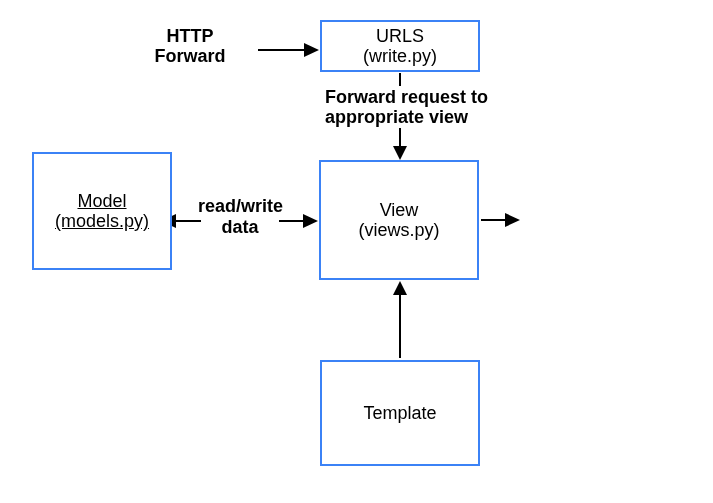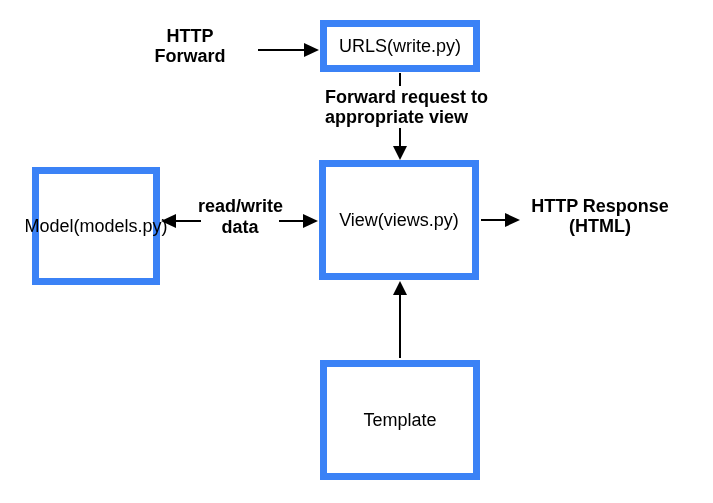--- a/index.html
+++ b/index.html
@@ -19,34 +19,34 @@
   .arrow-layer {
     position: absolute;
     left: 0;
     top: 0;
     width: 713px;
     height: 503px;
   }
   .node {
     position: absolute;
     box-sizing: border-box;
-    border: 7px solid #3b82f6;
+    border: 2px solid #3b82f6;
     background: #ffffff;
     display: flex;
-    flex-direction: row;
+    flex-direction: column;
     align-items: center;
     justify-content: center;
     text-align: center;
     font-size: 18px;
     line-height: 20px;
   }
   .node-urls     { left: 320px; top: 20px;  width: 160px; height: 52px;  }
   .node-view     { left: 319px; top: 160px; width: 160px; height: 120px; align-items: center; }
-  .node-model    { left: 32px;  top: 167px; width: 128px; height: 118px; }
-  .node-template { left: 320px; top: 360px; width: 160px; height: 120px; }
+  .node-model    { left: 32px;  top: 152px; width: 140px; height: 118px; text-decoration: underline; }
+  .node-template { left: 320px; top: 360px; width: 160px; height: 106px; }
   .label {
     position: absolute;
     font-size: 18px;
     line-height: 20px;
     white-space: nowrap;
     font-weight: bold;
   }
   .label-http-request {
     left: 140px; top: 26px; width: 100px;
     text-align: center;
@@ -134,18 +134,14 @@
   <div class="label label-forward">
     <div>Forward request to</div>
     <div>appropriate view</div>
   </div>
 
   <div class="label label-read-write">
     <div>read/write</div>
     <div>data</div>
   </div>
 
-  <div class="label label-http-response">
-    <div>HTTP Response</div>
-    <div>(HTML)</div>
-  </div>
 
 </div>
 
 </body></html>

